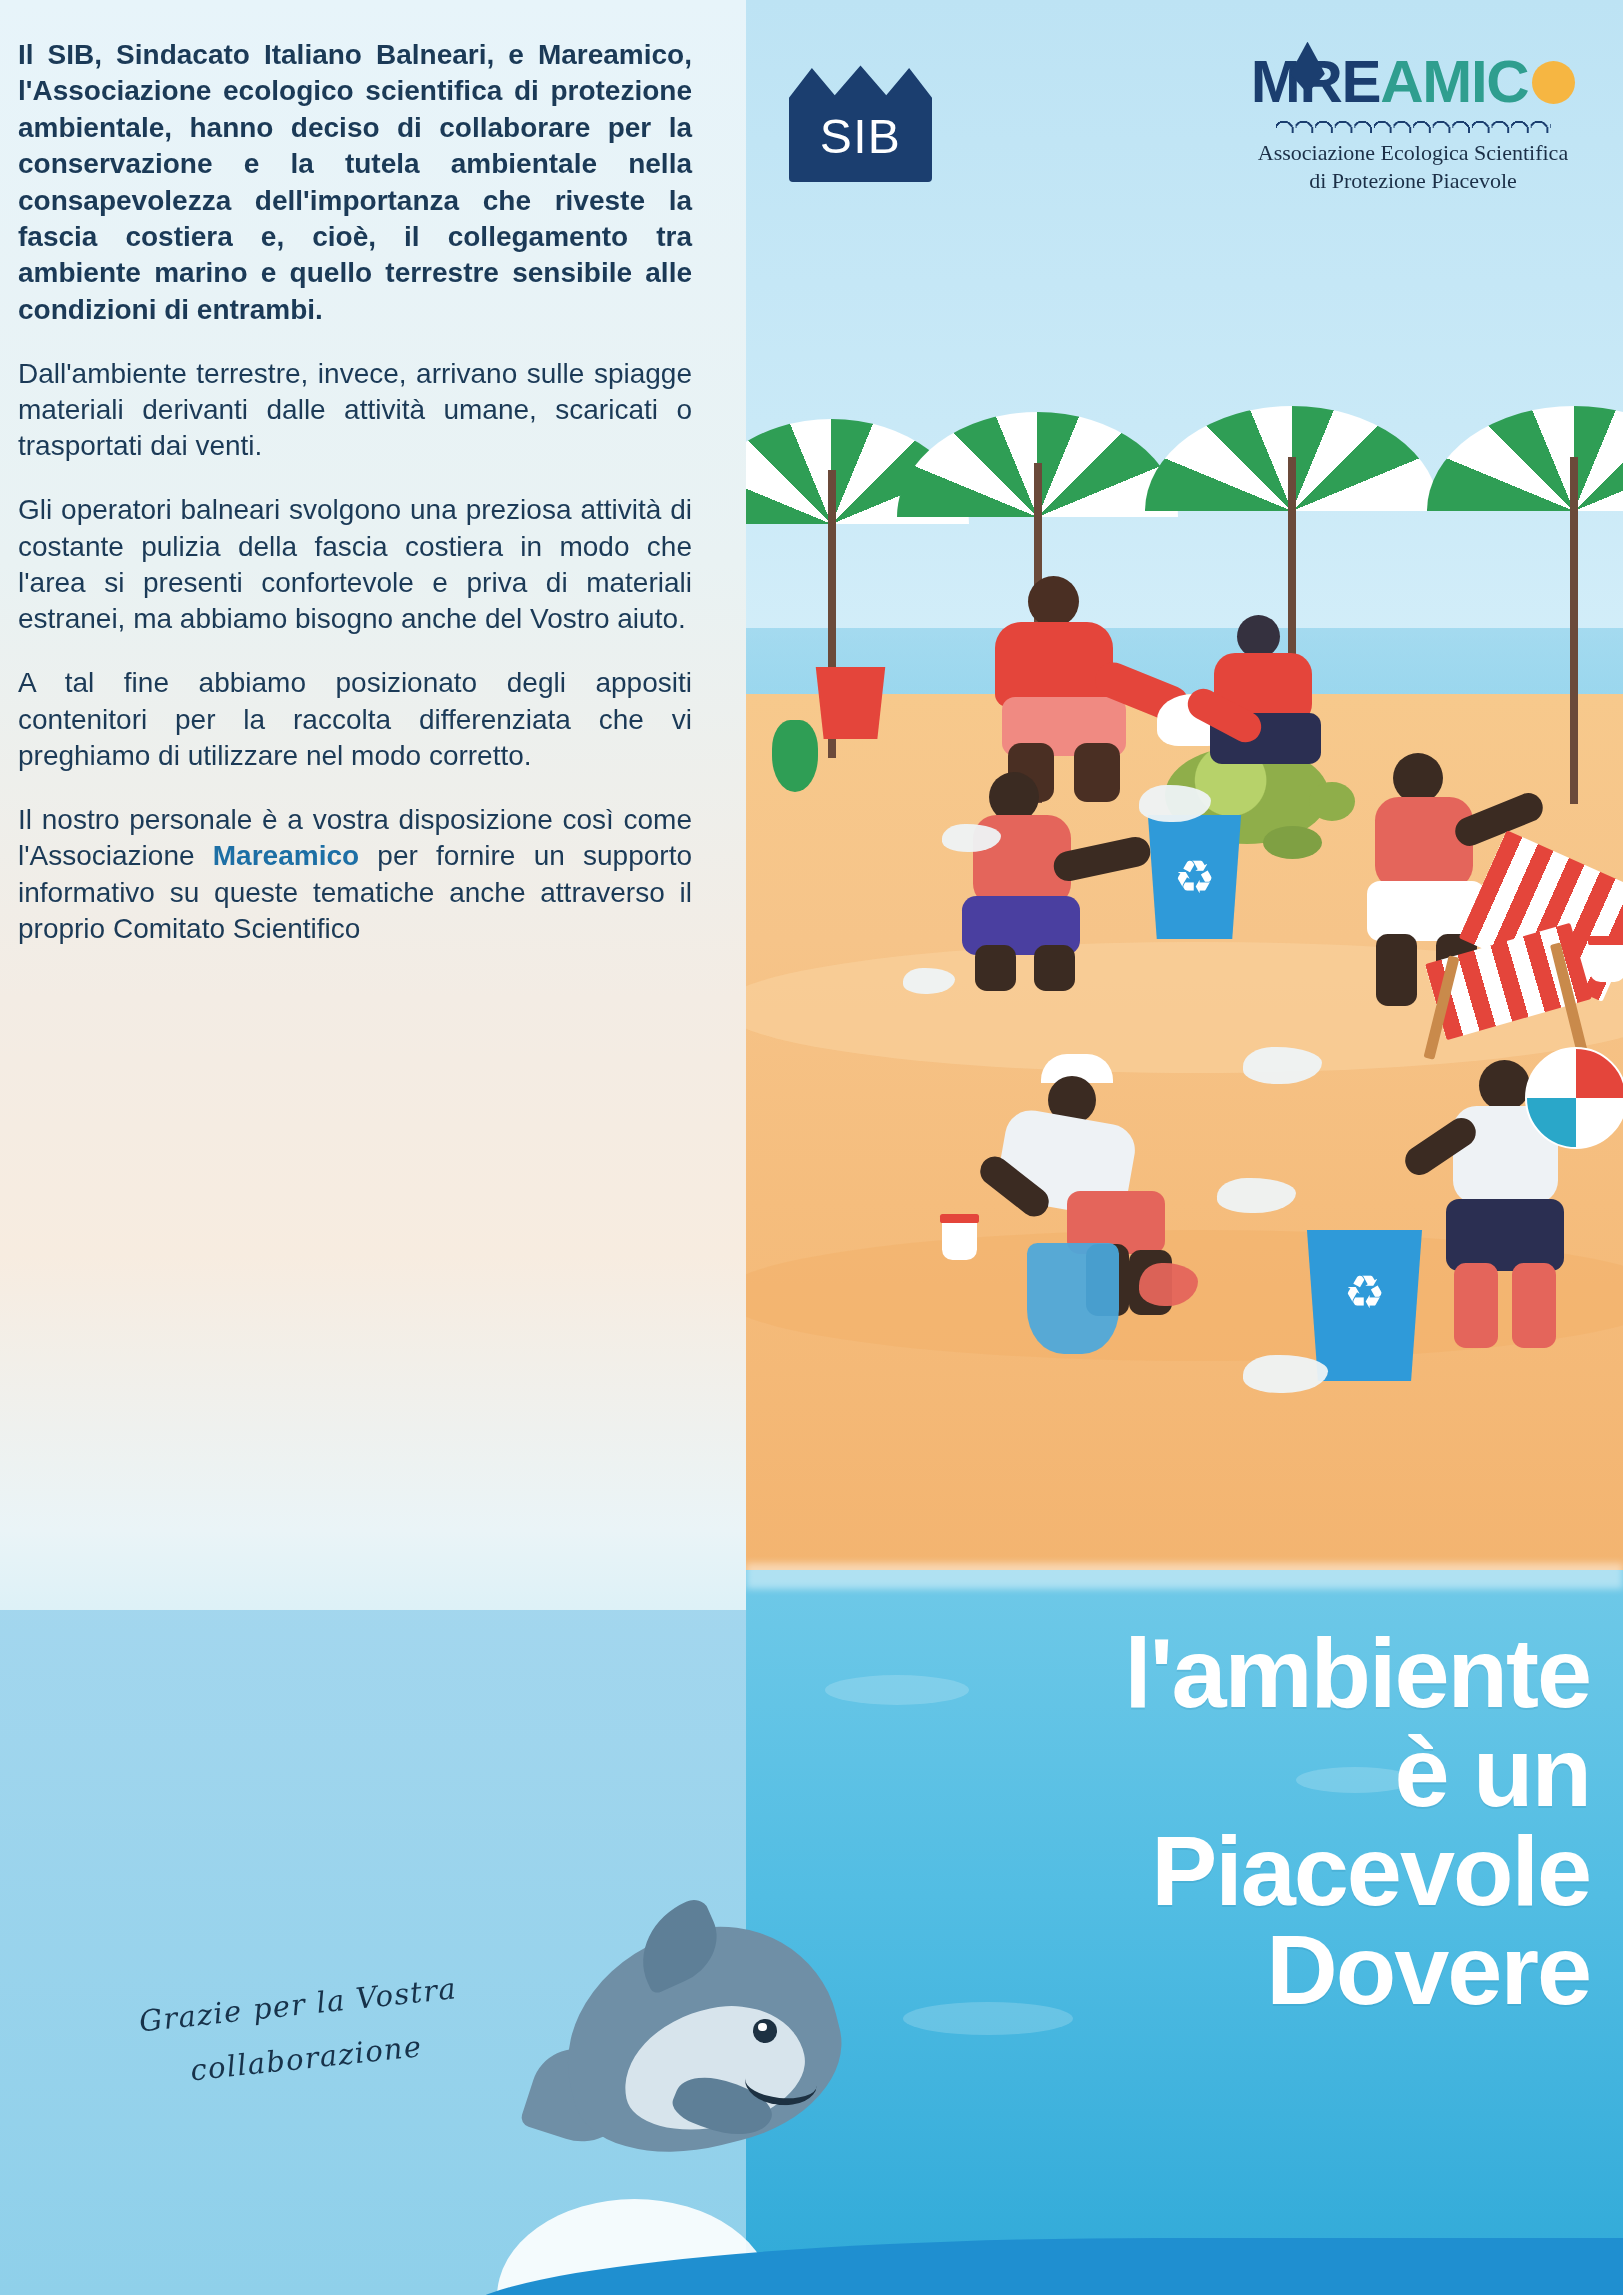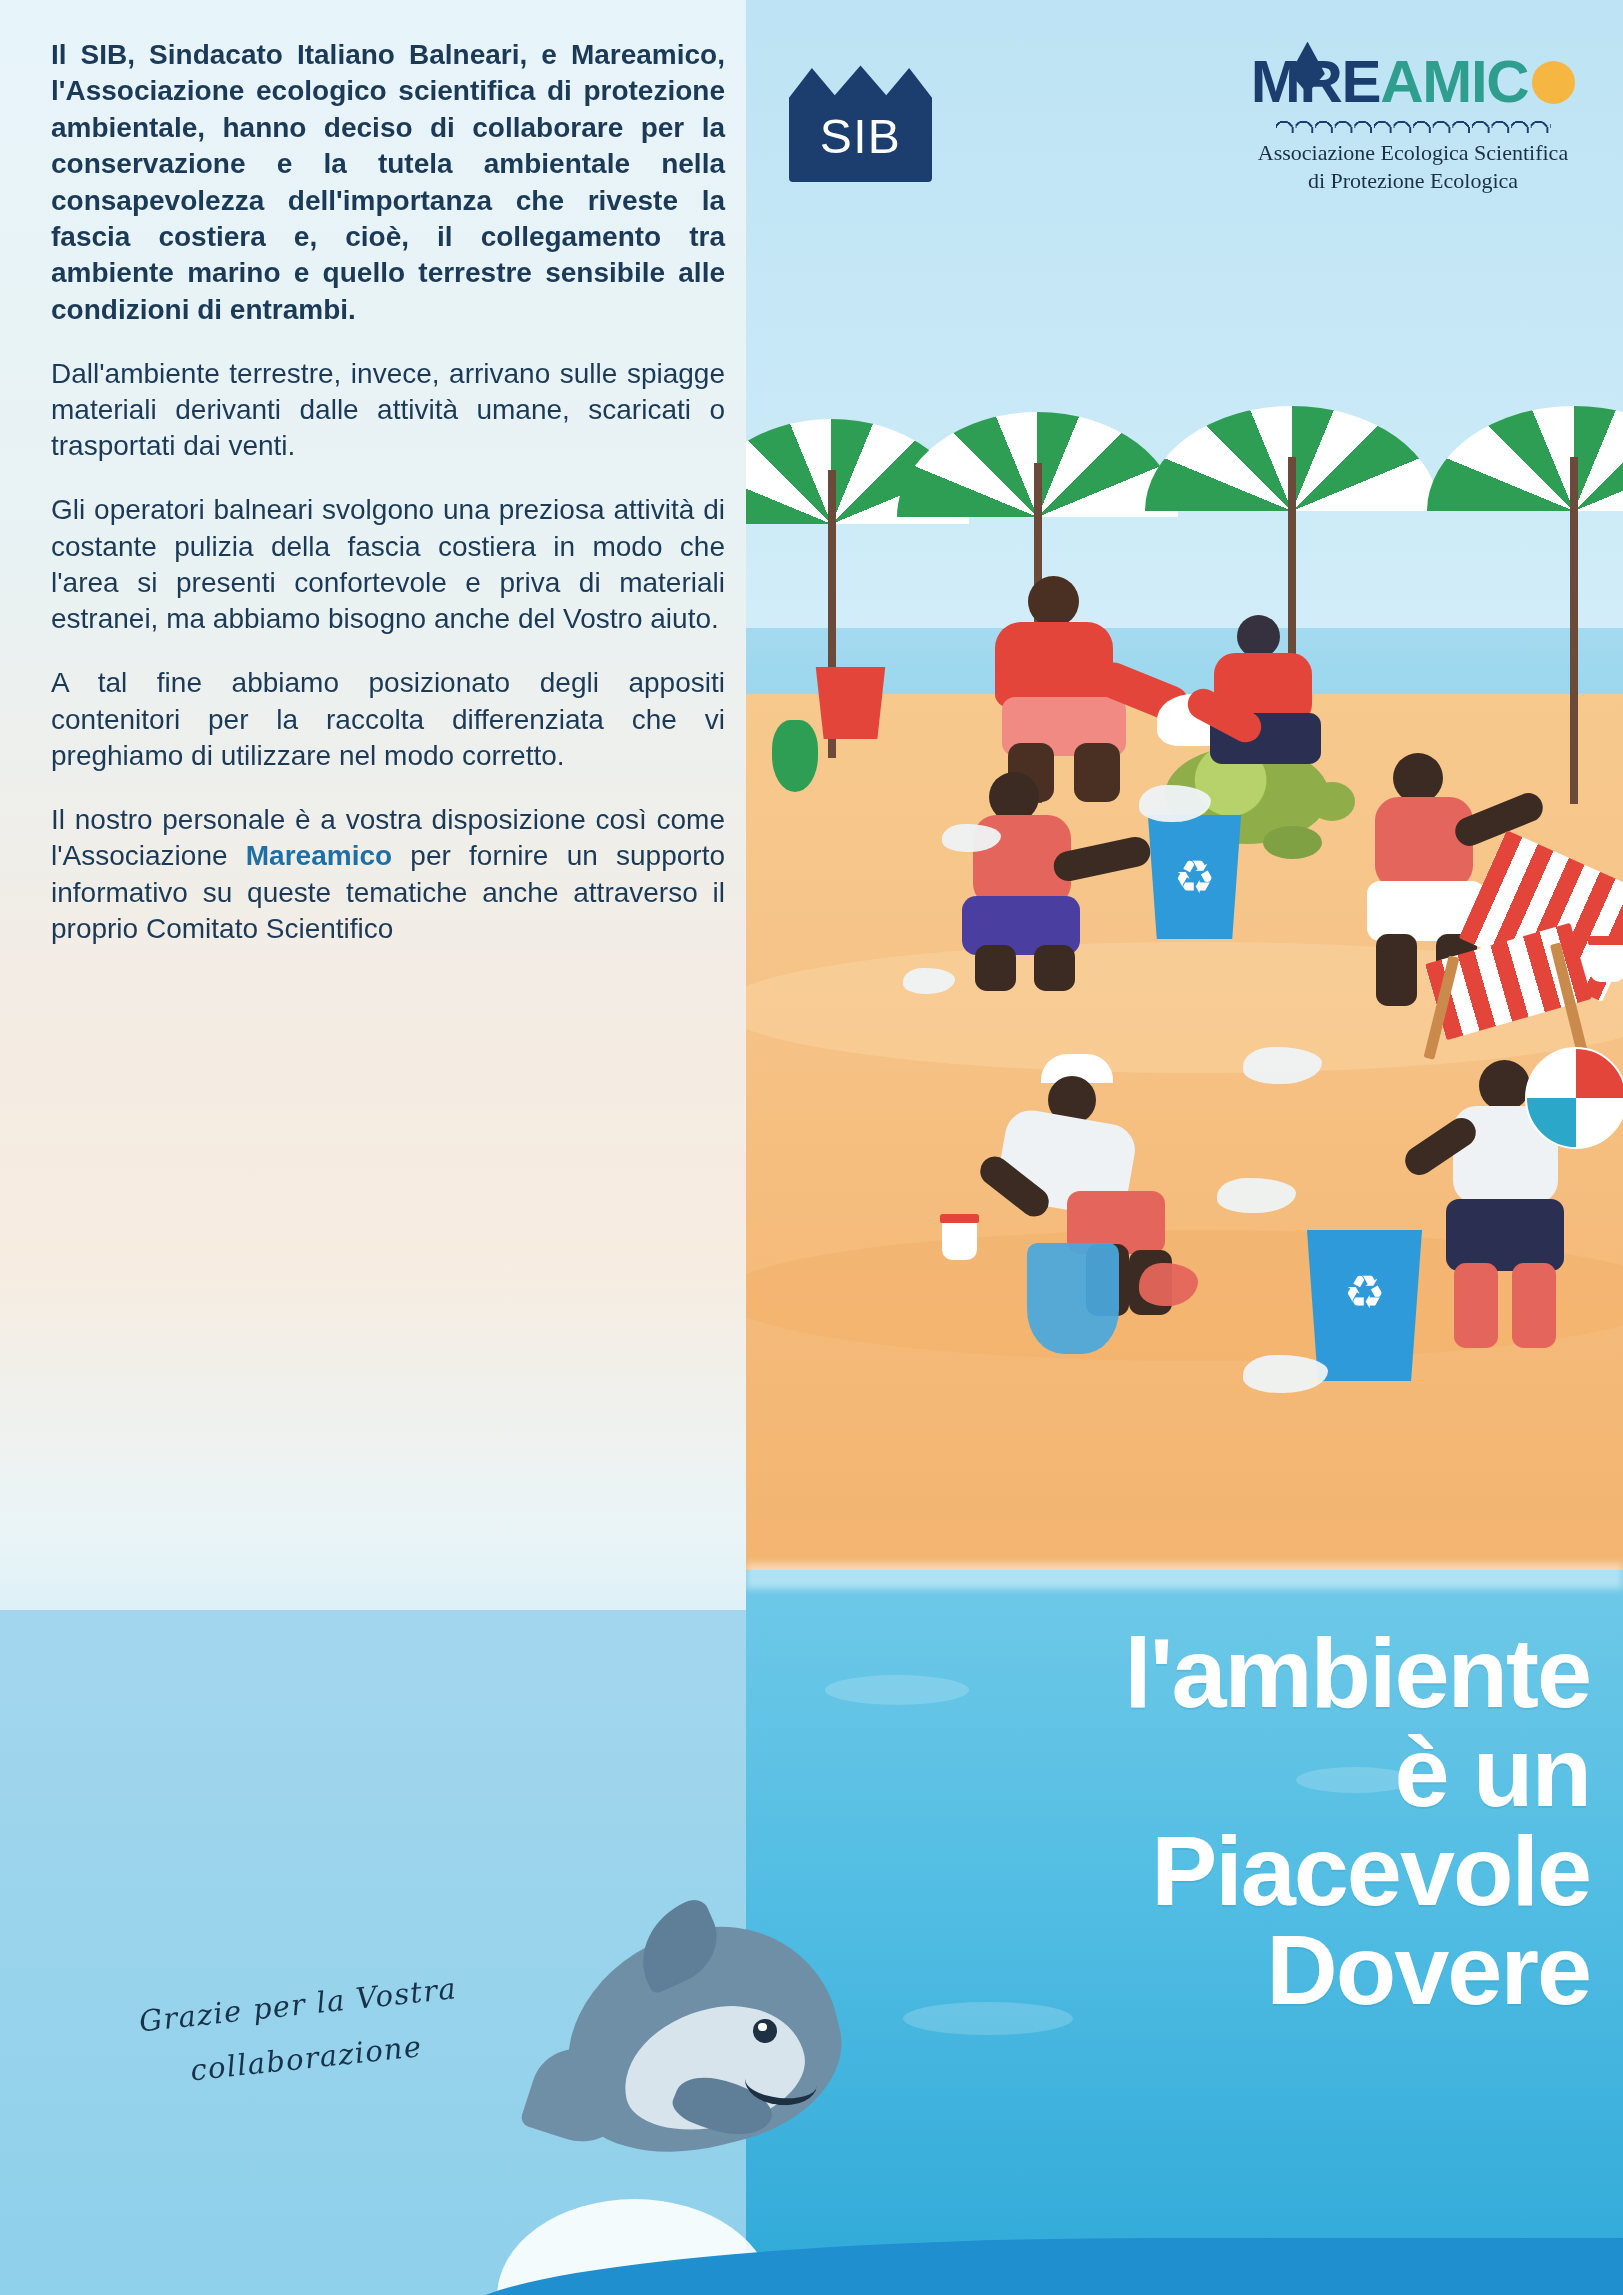--- a/index.html
+++ b/index.html
@@ -94,21 +94,21 @@
   
   .text-col {
     position: absolute;
     left: 0; top: 0;
     width: 746px;
     height: 1610px;
     background: linear-gradient(180deg, #e7f4fa 0%, #e9f2f3 35%, #f3ece4 62%, #f7ece0 78%, #eaf4f7 95%, #ddf1f7 100%);
   }
   .text-col .inner {
     position: absolute;
-    left: 51px;
+    left: 18px;
     top: 37px;
     width: 674px;
   }
   p.body {
     margin: 0 0 27.5px 0;
     font-size: 28px;
     line-height: 1.30;
     color: #1b3a57;
     text-align: justify;
   }
@@ -455,21 +455,21 @@
     <div class="mare-word">
       <span class="m">M</span>
         <span class="m">RE</span>
         <span class="amico">AMIC</span>
         <span class="mare-sun"></span>
       <span class="mare-drop"></span>
     </div>
     <div class="mare-waves"></div>
     <div class="mare-sub">
       <div>Associazione Ecologica Scientifica</div>
-      <div>di Protezione Ecologica</div>
+      <div>di Protezione Piacevole</div>
     </div>
   </div>
 
   <div class="headline">
     <div>l'ambiente</div>
     <div>è un</div>
     <div>Piacevole</div>
     <div>Dovere</div>
   </div>
 

